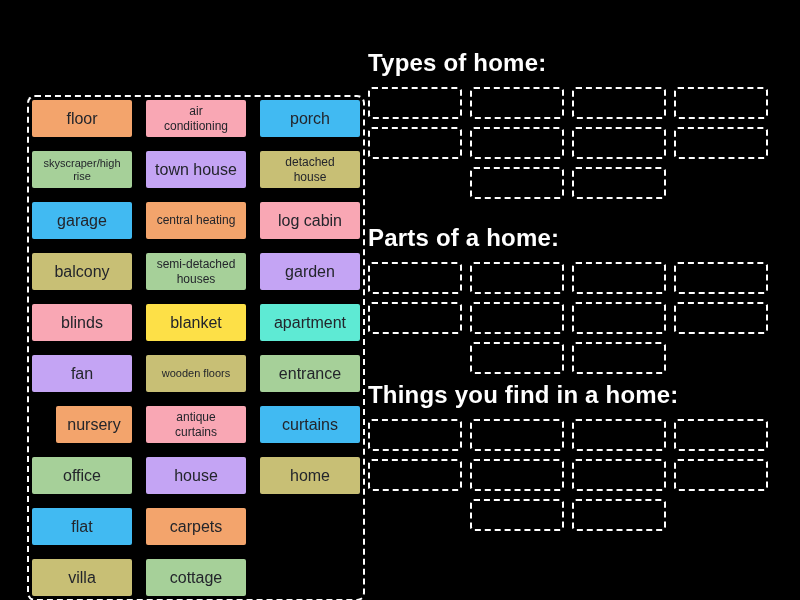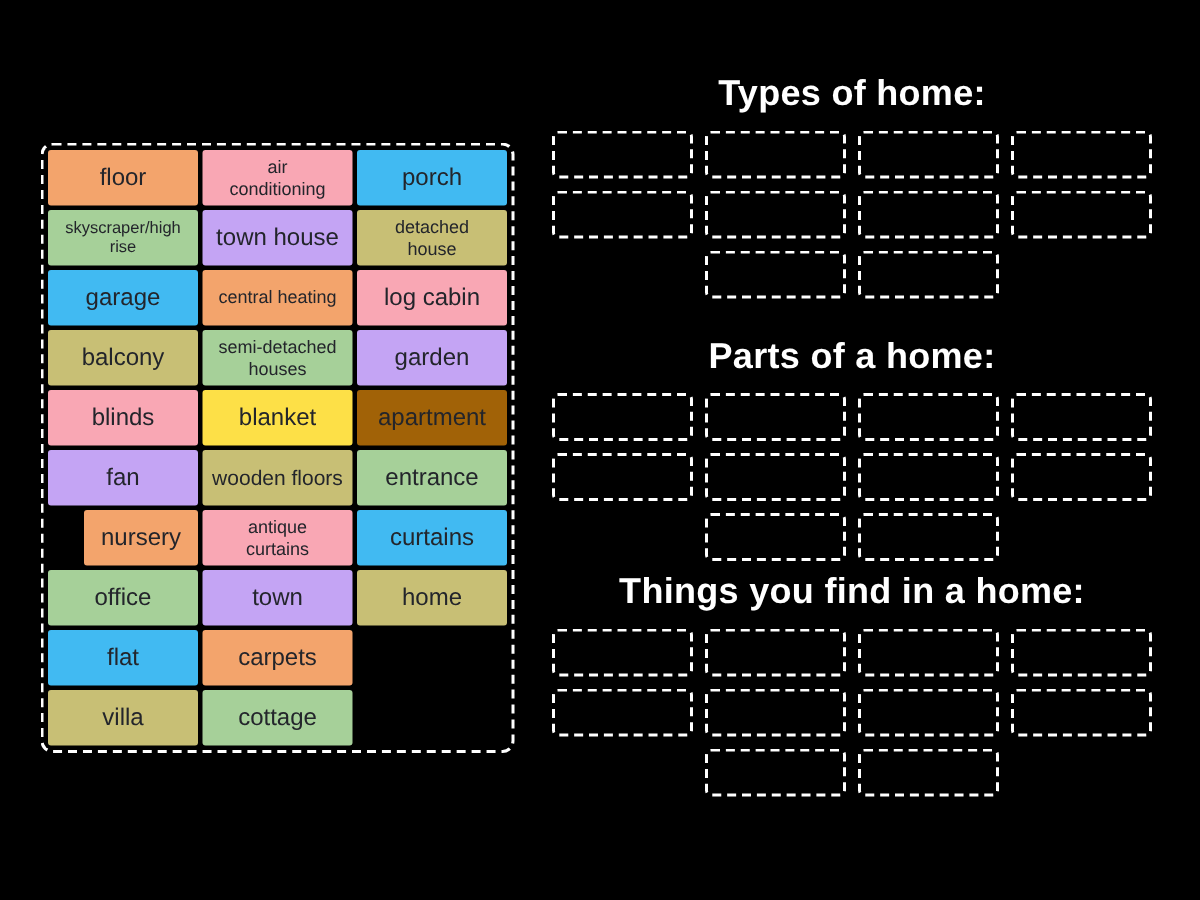--- a/index.html
+++ b/index.html
@@ -25,59 +25,59 @@
     top: 95px;
     border: 2px dashed #ffffff;
     border-radius: 8px;
     padding: 3px;
     box-sizing: content-box;
   }
   .tile-grid {
     display: grid;
     grid-template-columns: repeat(3, 100px);
     grid-auto-rows: 37px;
-    gap: 3px;
+    gap: 14px;
   }
   .tile {
     display: flex;
     align-items: center;
     justify-content: center;
     text-align: center;
     color: #23252b;
     border-radius: 2px;
     cursor: grab;
     overflow: hidden;
   }
   .tile.cell-empty {
     background: transparent !important;
     cursor: default;
   }
   .tile-label { display: inline-block; }
   .size-lg { font-size: 16px; line-height: 1.1; }
-  .size-md { font-size: 14px; line-height: 1.1; }
+  .size-md { font-size: 11px; line-height: 1.1; }
   .size-sm { font-size: 12px; line-height: 1.18; }
   .size-xs { font-size: 11px; line-height: 1.18; }
   .size-sm .tile-label { max-width: 80px; }
   .size-xs .tile-label { max-width: 90px; }
 
   
   .group {
     position: absolute;
     left: 368px;
     width: 400px;
   }
   .group-0 { top: 48px; }
   .group-1 { top: 223px; }
   .group-2 { top: 380px; }
   .group-title {
     margin: 0 0 10px 0;
     color: #ffffff;
     font-size: 24px;
     font-weight: 700;
-    text-align: center;
+    text-align: left;
     line-height: 29px;
     letter-spacing: 0.2px;
   }
   .slot-row {
     display: flex;
     gap: 8px;
     margin-bottom: 8px;
   }
   .slot-row.offset { margin-left: 102px; }
   .slot {
@@ -131,21 +131,21 @@
         </div>
         <div class="tile size-lg" style="background: rgb(196, 164, 244);">
           <span class="tile-label">garden</span>
         </div>
         <div class="tile size-lg" style="background: rgb(249, 167, 180);">
           <span class="tile-label">blinds</span>
         </div>
         <div class="tile size-lg" style="background: #fde047;">
           <span class="tile-label">blanket</span>
         </div>
-        <div class="tile size-lg" style="background: #a16207;">
+        <div class="tile size-lg" style="background: #5eead4;">
           <span class="tile-label">apartment</span>
         </div>
         <div class="tile size-lg" style="background: rgb(196, 164, 244);">
           <span class="tile-label">fan</span>
         </div>
         <div class="tile size-md" style="background: rgb(200, 191, 117);">
           <span class="tile-label">wooden floors</span>
         </div>
         <div class="tile size-lg" style="background: rgb(166, 208, 153);">
           <span class="tile-label">entrance</span>
@@ -156,21 +156,21 @@
         <div class="tile size-sm" style="background: rgb(249, 167, 180);">
           <span class="tile-label">antique curtains</span>
         </div>
         <div class="tile size-lg" style="background: rgb(65, 186, 242);">
           <span class="tile-label">curtains</span>
         </div>
         <div class="tile size-lg" style="background: rgb(166, 208, 153);">
           <span class="tile-label">office</span>
         </div>
         <div class="tile size-lg" style="background: rgb(196, 164, 244);">
-          <span class="tile-label">town</span>
+          <span class="tile-label">house</span>
         </div>
         <div class="tile size-lg" style="background: rgb(200, 191, 117);">
           <span class="tile-label">home</span>
         </div>
         <div class="tile size-lg" style="background: rgb(65, 186, 242);">
           <span class="tile-label">flat</span>
         </div>
         <div class="tile size-lg" style="background: rgb(243, 164, 108);">
           <span class="tile-label">carpets</span>
         </div>

